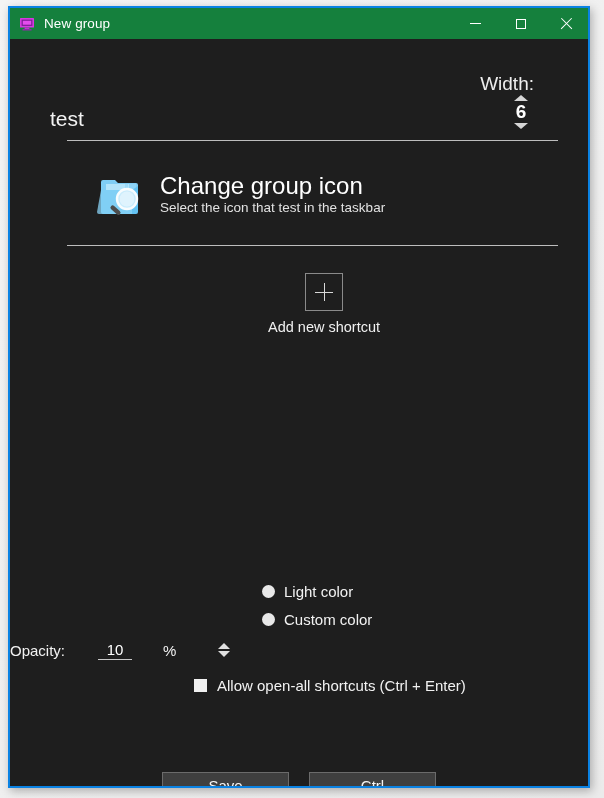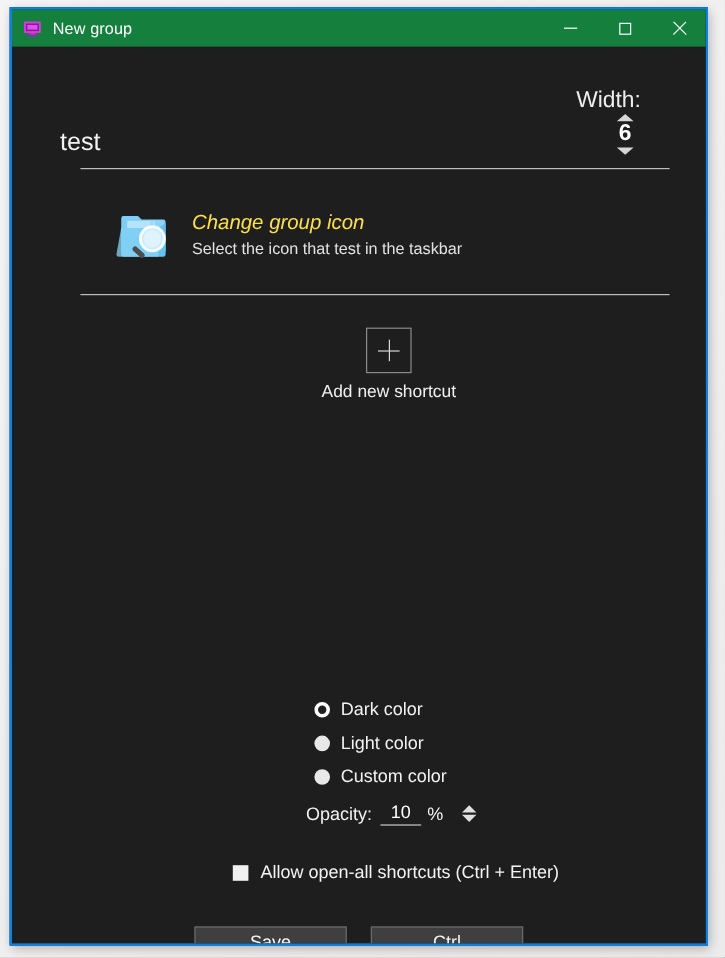--- a/index.html
+++ b/index.html
@@ -174,24 +174,23 @@
     width: 440px;
     height: 58px;
     display: flex;
     align-items: center;
     gap: 14px;
     cursor: default;
   }
   #folder-icon { width: 52px; height: 52px; flex: 0 0 auto; }
   #change-icon-texts { display: flex; flex-direction: column; gap: 1px; }
   #change-icon-title {
-    color: #fde047;
-    font-size: 17px;
+    color: #ffffff;
+    font-size: 24px;
     line-height: 25px;
-    font-style: italic;
   }
   #change-icon-sub {
     color: #e2e2e2;
     font-size: 13.5px;
     line-height: 17px;
   }
 
   
   #add-shortcut {
     position: absolute;
@@ -260,22 +259,22 @@
   }
   .radio-label {
     color: #f2f2f2;
     font-size: 15px;
   }
 
   #opacity-row {
     display: flex;
     align-items: center;
     height: 30px;
-    padding-left: 245px;
     margin-top: 2px;
+    gap: 26px;
   }
   #opacity-label {
     color: #f2f2f2;
     font-size: 15px;
   }
   #opacity-input {
     width: 34px;
     margin-left: 7px;
     background: transparent;
     border: none;
@@ -313,21 +312,21 @@
     border-top: 6px solid #e0e0e0;
     cursor: default;
   }
 
   #checkbox-row {
     display: flex;
     align-items: center;
     gap: 10px;
     padding-left: 184px;
     height: 28px;
-    margin-top: 20px;
+    margin-top: 6px;
     cursor: default;
   }
   #allow-checkbox {
     width: 13px;
     height: 13px;
     background: #f1f1f1;
     flex: 0 0 auto;
   }
   #checkbox-label {
     color: #f2f2f2;
@@ -427,24 +426,20 @@
 
       <div class="separator" id="sep2"></div>
 
       <div id="add-shortcut">
         <div id="add-shortcut-box"></div>
         <span id="add-shortcut-label">Add new shortcut</span>
       </div>
 
       <div id="options">
 
-        <div class="radio-row">
-          <span class="radio selected"></span>
-          <span class="radio-label">Dark color</span>
-        </div>
 
         <div class="radio-row">
           <span class="radio unselected"></span>
           <span class="radio-label">Light color</span>
         </div>
 
         <div class="radio-row">
           <span class="radio unselected"></span>
           <span class="radio-label">Custom color</span>
         </div>

